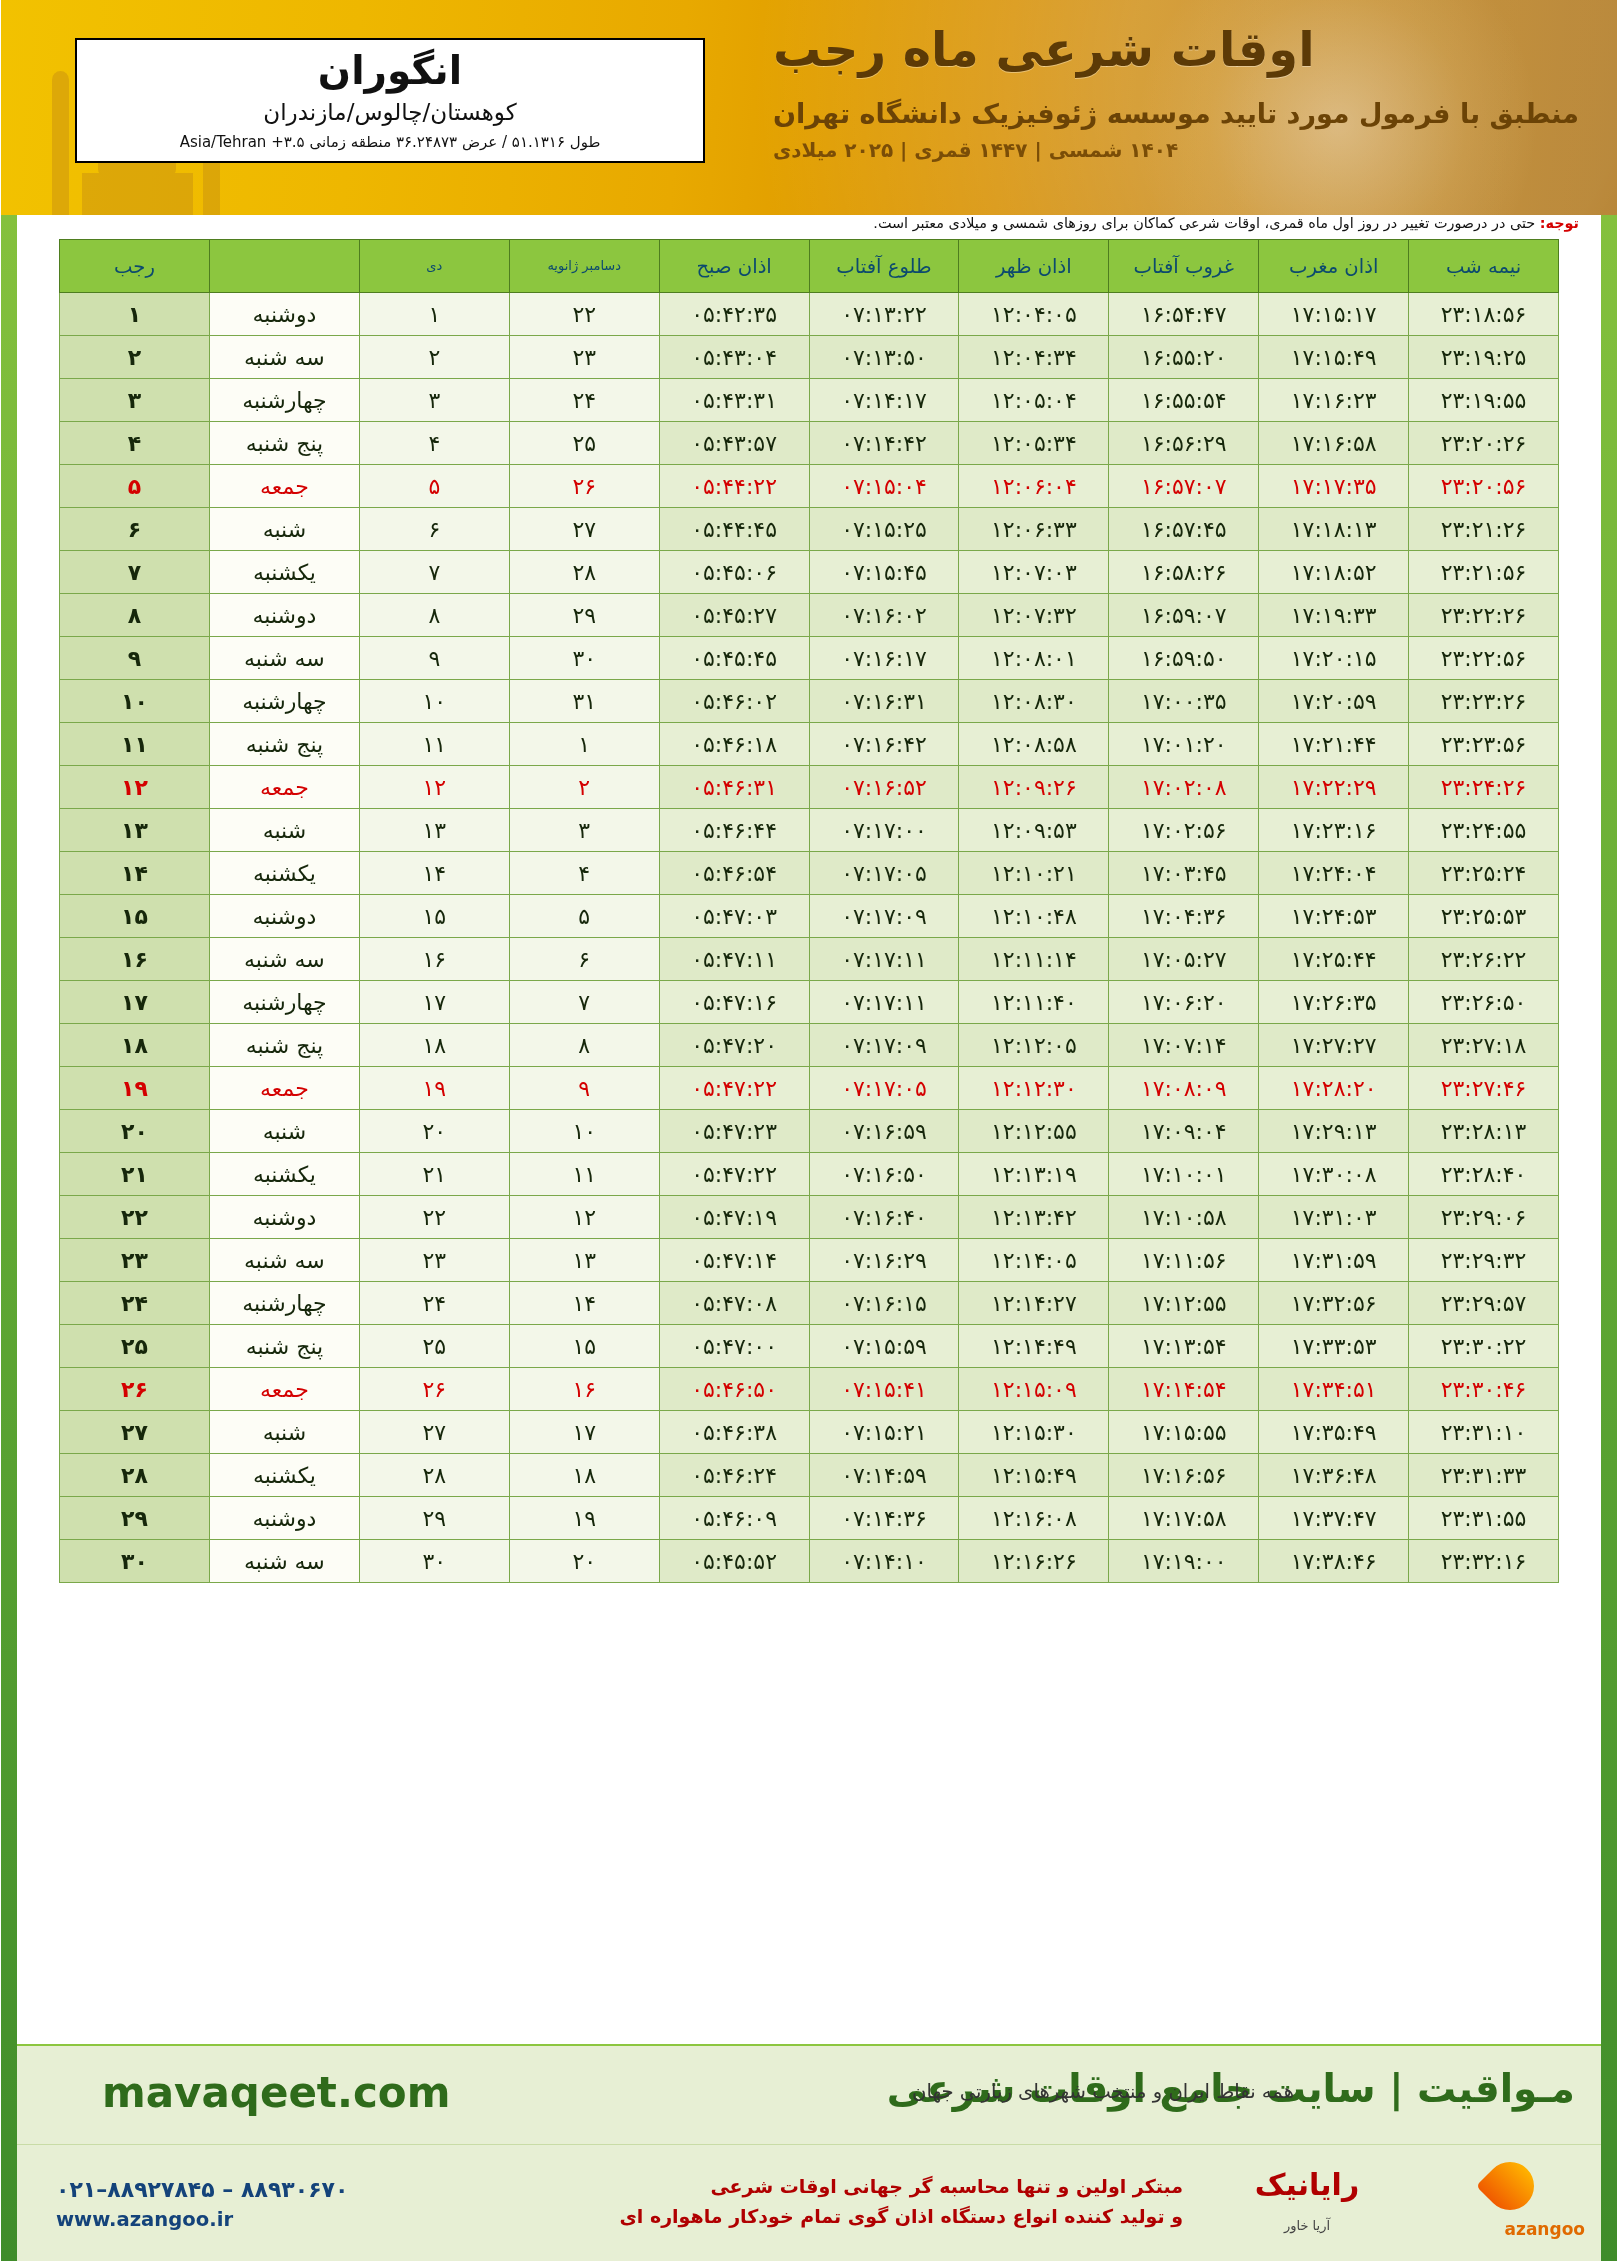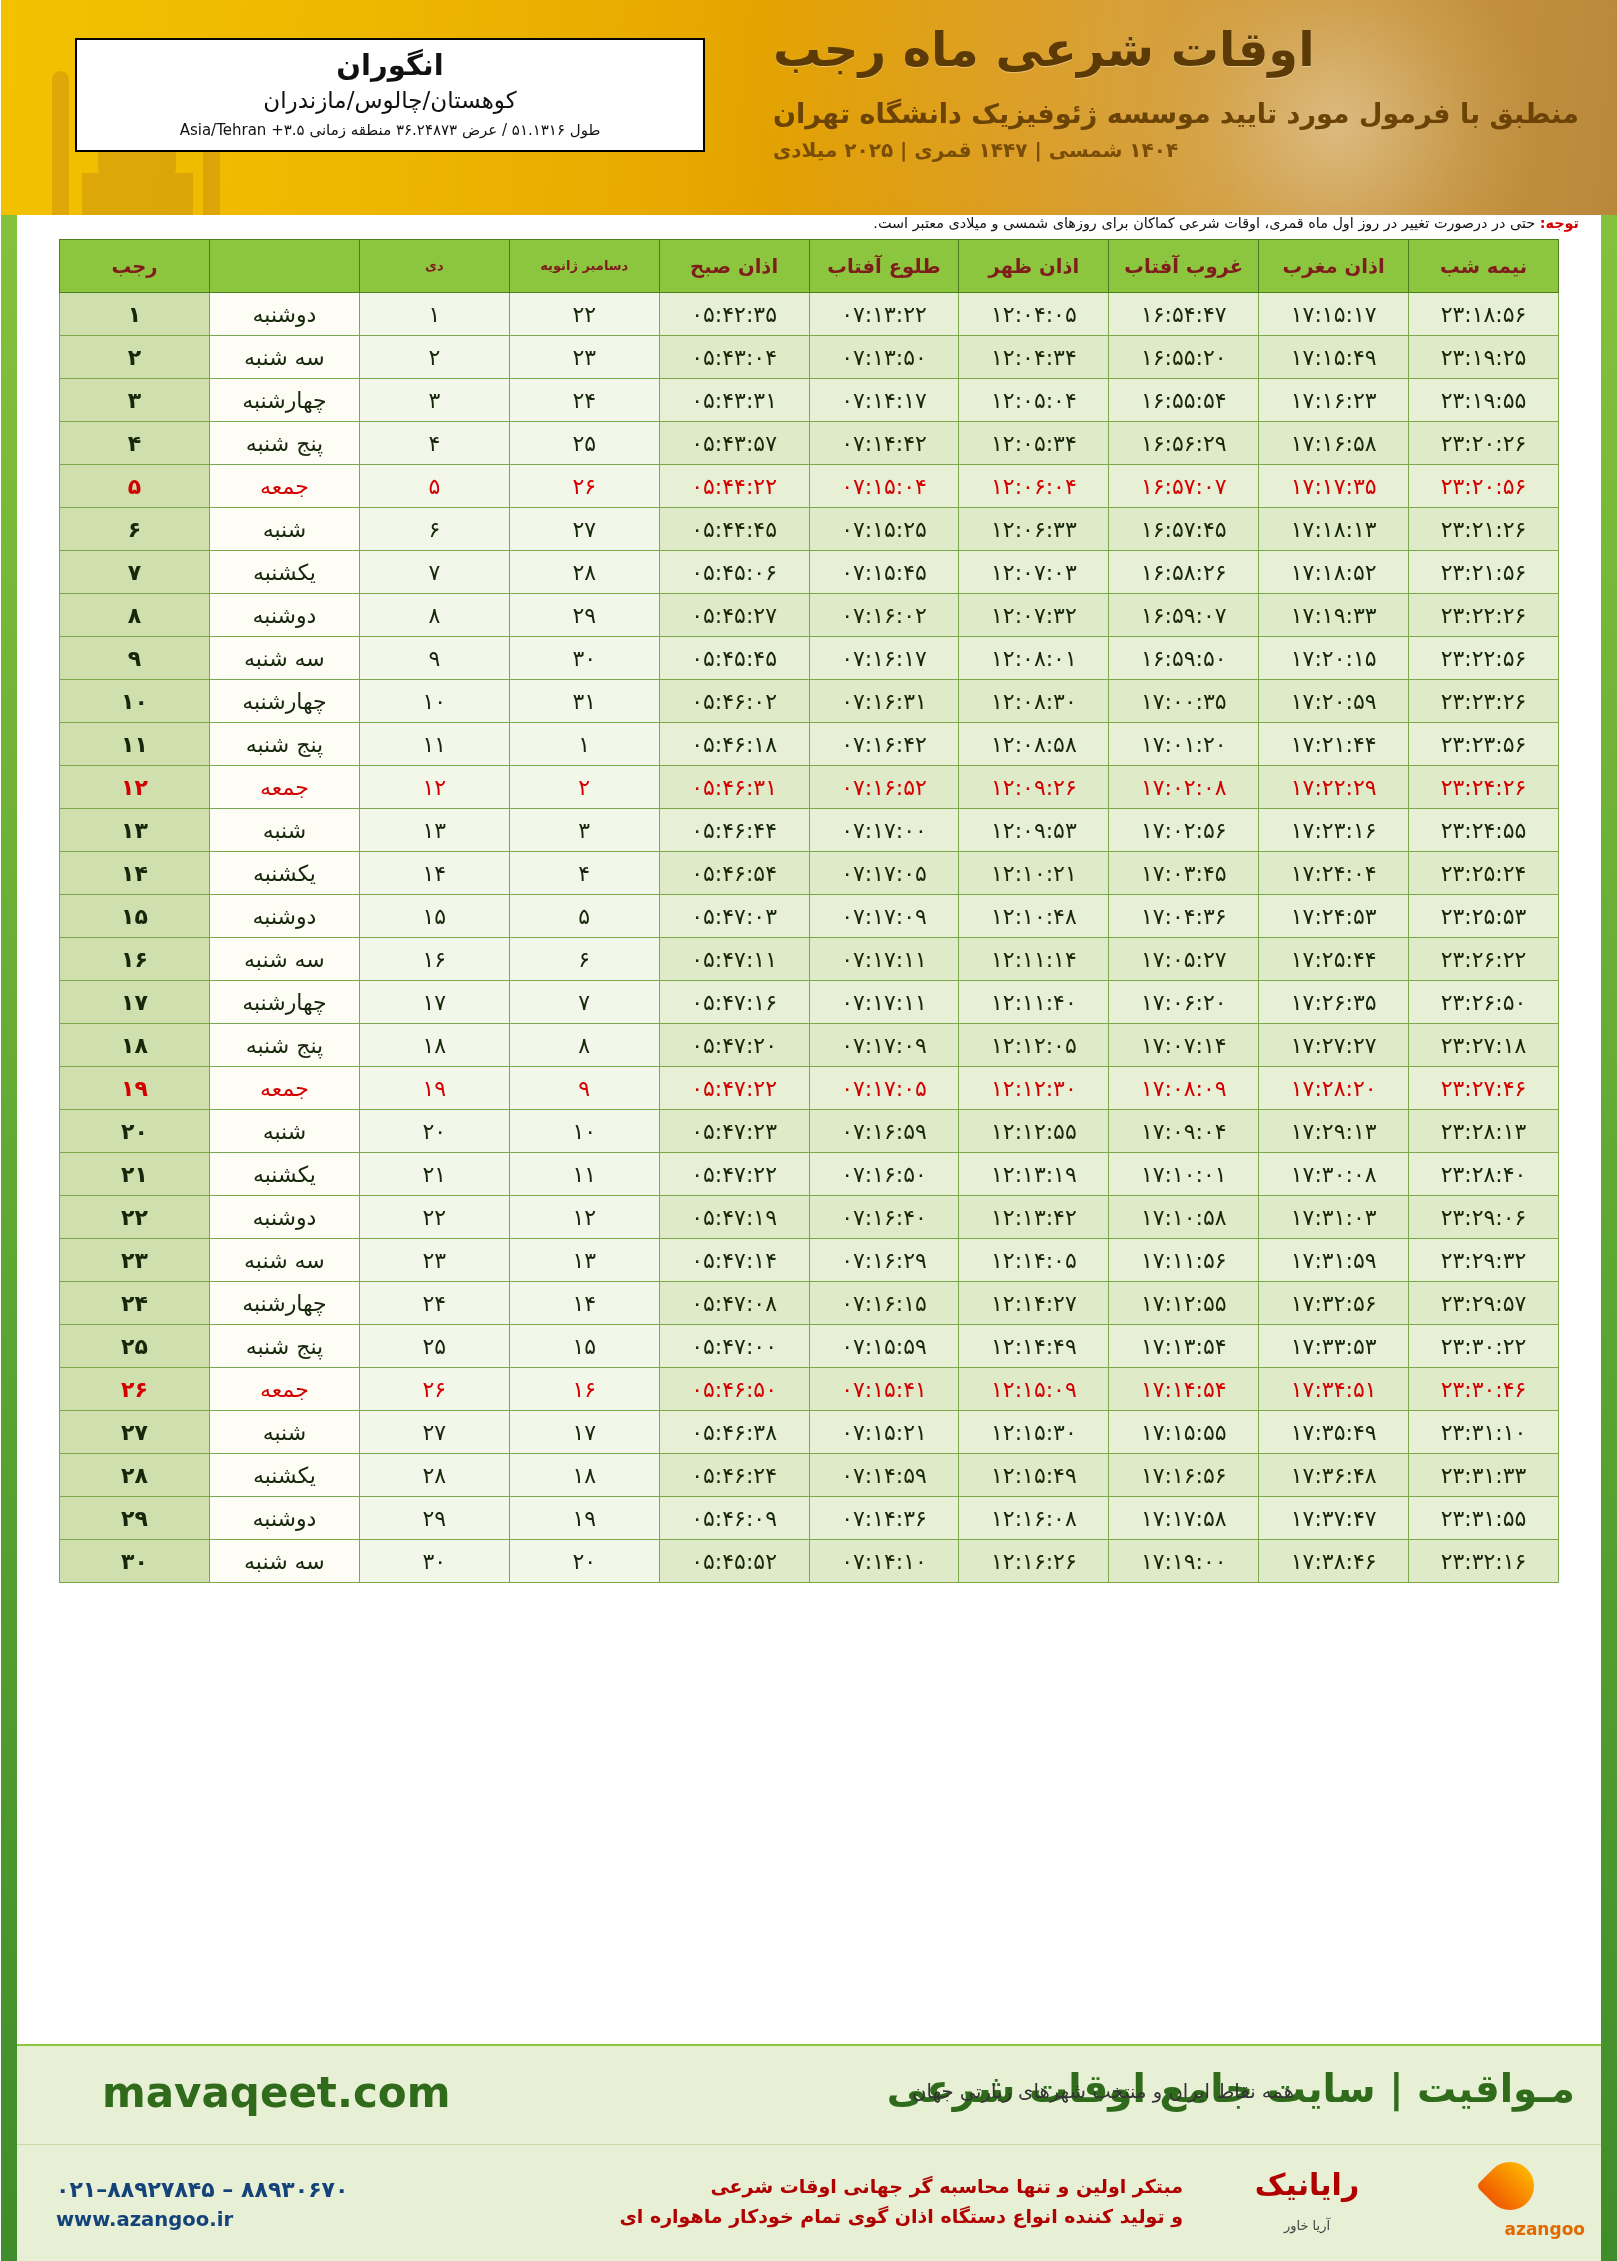--- a/index.html
+++ b/index.html
@@ -133,21 +133,21 @@
     right: 913px;
     left: 75px;
     top: 38px;
     border: 2px solid #000;
     background: #fff;
     padding: 9px 6.5px 10.4px;
     text-align: center;
     direction: rtl;
   }
   .loc-city {
-    font-size: 29px;
+    font-size: 39px;
     font-weight: bold;
     color: #111;
     line-height: 1.15;
   }
   .loc-region {
     font-size: 23px;
     color: #111;
     margin-top: 5px;
   }
   .loc-coords {
@@ -182,23 +182,23 @@
     left: 59px;
   }
   table.times {
     width: 100%;
     border-collapse: collapse;
     direction: rtl;
     table-layout: fixed;
   }
   table.times th {
     background: #8cc63f;
-    color: #7f1d1d;
+    color: #0c4a6e;
     font-size: 19.6px;
-    font-weight: bold;
+    font-weight: normal;
     height: 50px;
     border: 1.3px solid #4e7d1f;
     position: relative;
   }
   table.times th.small {
     font-size: 13px;
     line-height: 1.25;
   }
   table.times td {
     border: 1.3px solid #7aa84a;

